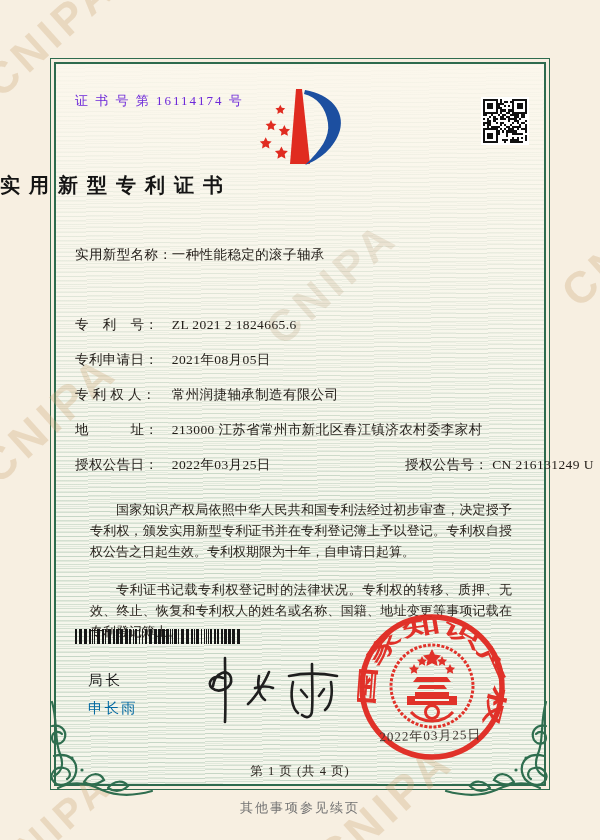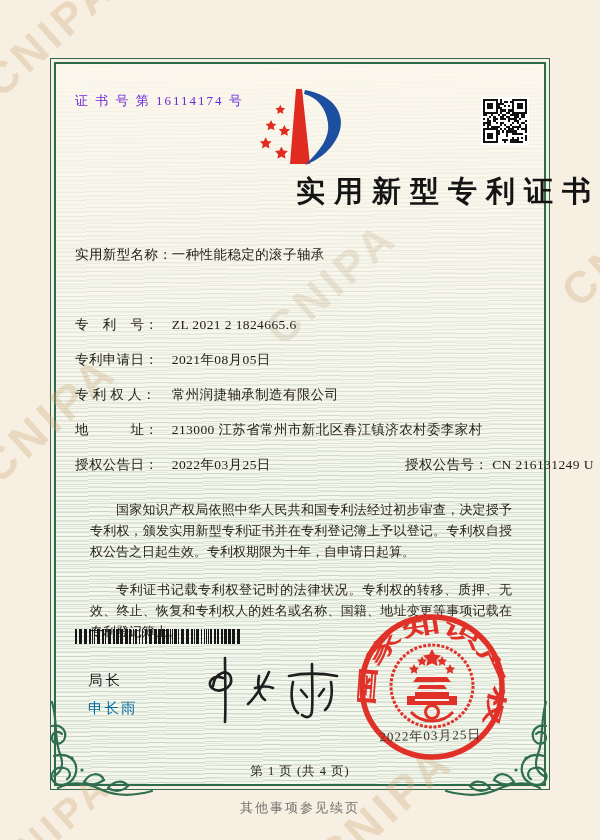--- a/index.html
+++ b/index.html
@@ -31,22 +31,22 @@
   .frame-inner::after{
     content:"";position:absolute;inset:0;
     background:linear-gradient(180deg, rgba(252,247,236,.92) 0%, rgba(252,247,236,.35) 40%, rgba(252,247,236,0) 62%);
   }
   .flourish{position:absolute;z-index:2;}
   .content{position:absolute;inset:0;z-index:3;}
   .cert-no{position:absolute;left:75px;top:92px;font-size:13px;letter-spacing:2px;color:#6d28d9;}
   .logo{position:absolute;left:255px;top:86px;}
   .qr{position:absolute;left:481px;top:97px;background:#fff;padding:2px;}
   .title{
-    position:absolute;left:0;top:172px;width:100%;text-align:right;
-    font-size:29px;font-weight:bold;letter-spacing:9px;color:#141414;
+    position:absolute;left:0;top:172px;width:100%;text-align:left;
+    font-size:20px;font-weight:bold;letter-spacing:9px;color:#141414;
   }
   .field-row{position:absolute;left:75px;font-size:13.5px;letter-spacing:.4px;white-space:nowrap;}
   .field-label{display:inline-block;width:93px;}
   .field-value{color:#211c17;}
   .pair2{position:absolute;left:330px;top:0;}
   .paras{
     position:absolute;left:74px;top:483px;width:454px;
     font-size:13px;line-height:1.63;text-align:justify;color:#2a241e;
   }
   .paras p{margin:16px;text-indent:2em;}

